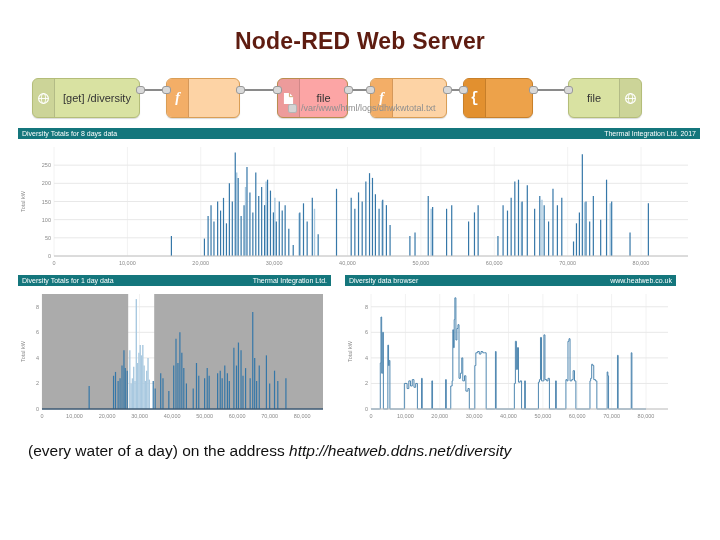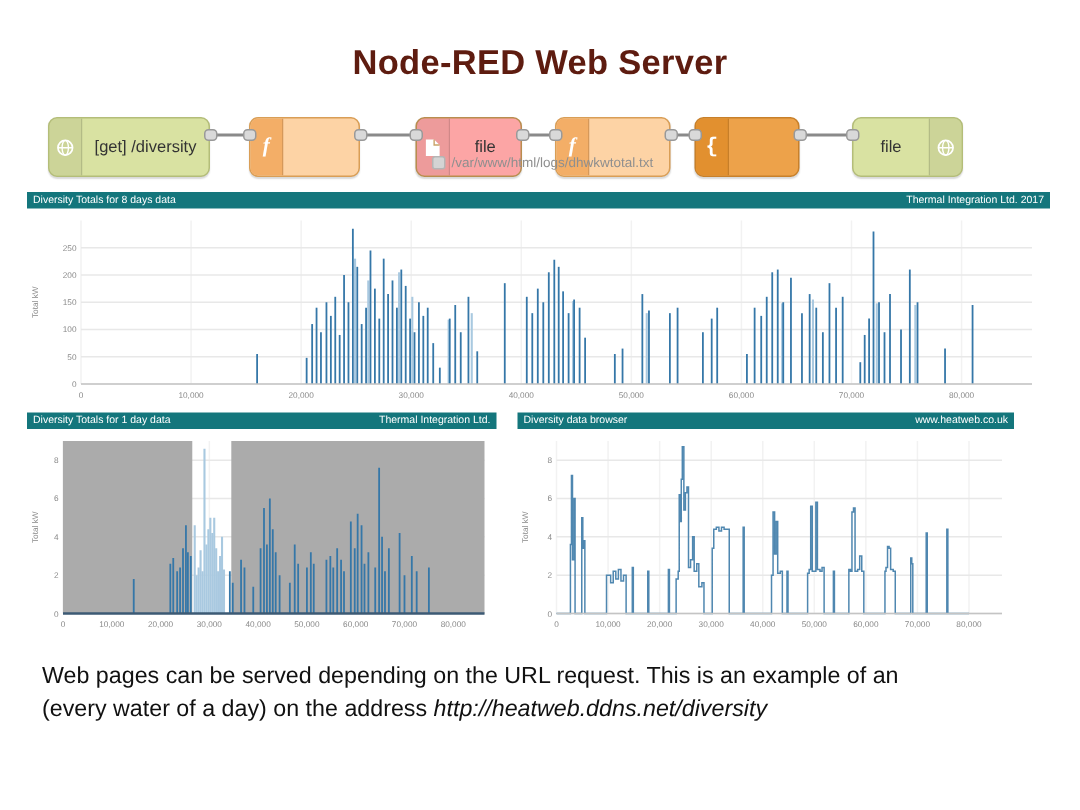--- a/index.html
+++ b/index.html
@@ -395,15 +395,14 @@
         <text x="197.875" y="132" text-anchor="middle" font-size="5.5" fill="#8a8a8a" font-family="Liberation Sans, sans-serif">50,000</text>
         <text x="232.25" y="132" text-anchor="middle" font-size="5.5" fill="#8a8a8a" font-family="Liberation Sans, sans-serif">60,000</text>
         <text x="266.625" y="132" text-anchor="middle" font-size="5.5" fill="#8a8a8a" font-family="Liberation Sans, sans-serif">70,000</text>
         <text x="301" y="132" text-anchor="middle" font-size="5.5" fill="#8a8a8a" font-family="Liberation Sans, sans-serif">80,000</text>
         <text transform="translate(7 65.5) rotate(-90)" text-anchor="middle" font-size="5.5" fill="#8a8a8a" font-family="Liberation Sans, sans-serif">Total kW</text>
       </svg>
     </div>
 </div>
 
 <div class="abs" id="caption">
-  <div>Web pages can be served depending on the URL request. This is an example of an</div>
   <div><span>(every water of a day) on the address </span><span class="url">http://heatweb.ddns.net/diversity</span></div>
 </div>
 
 </body></html>

